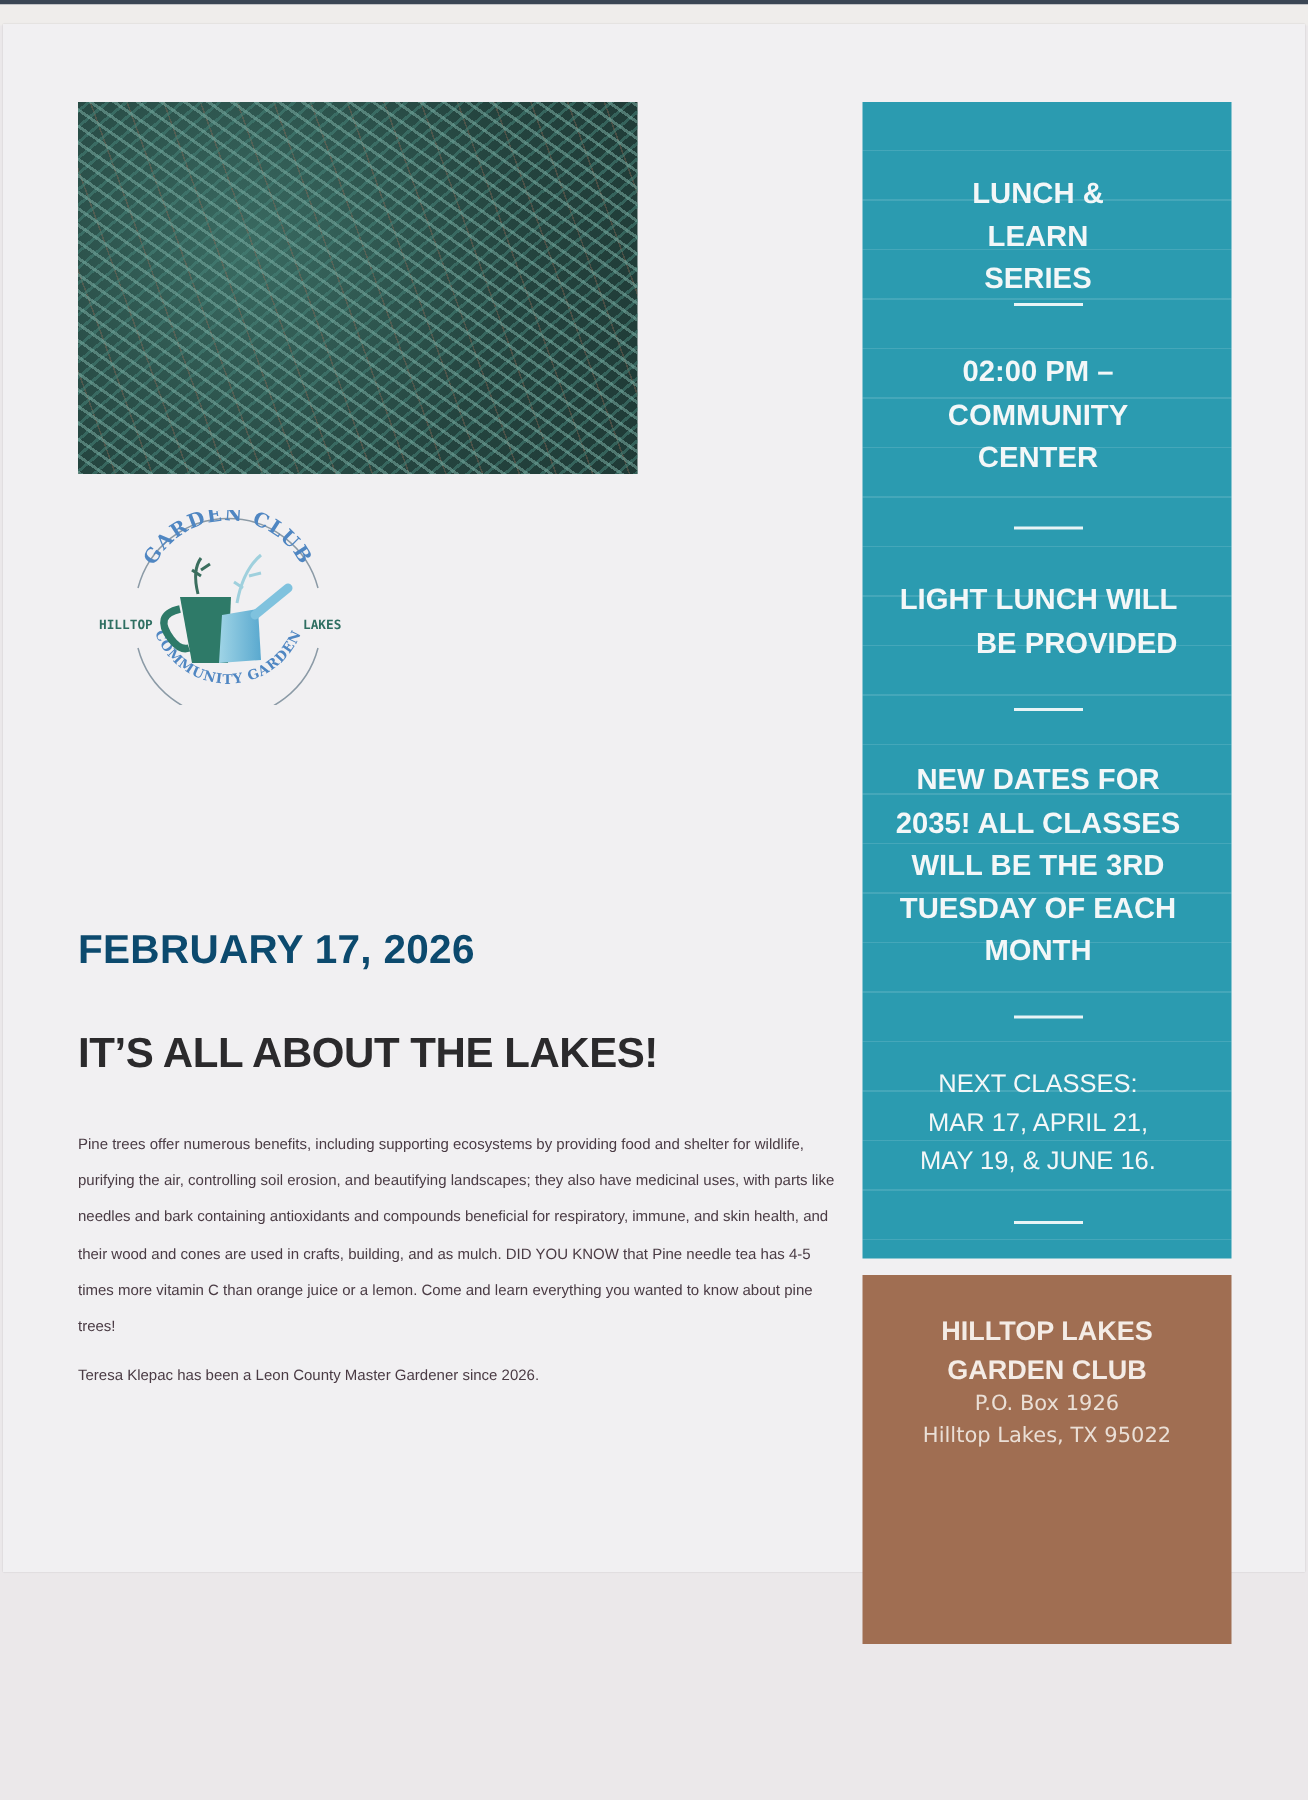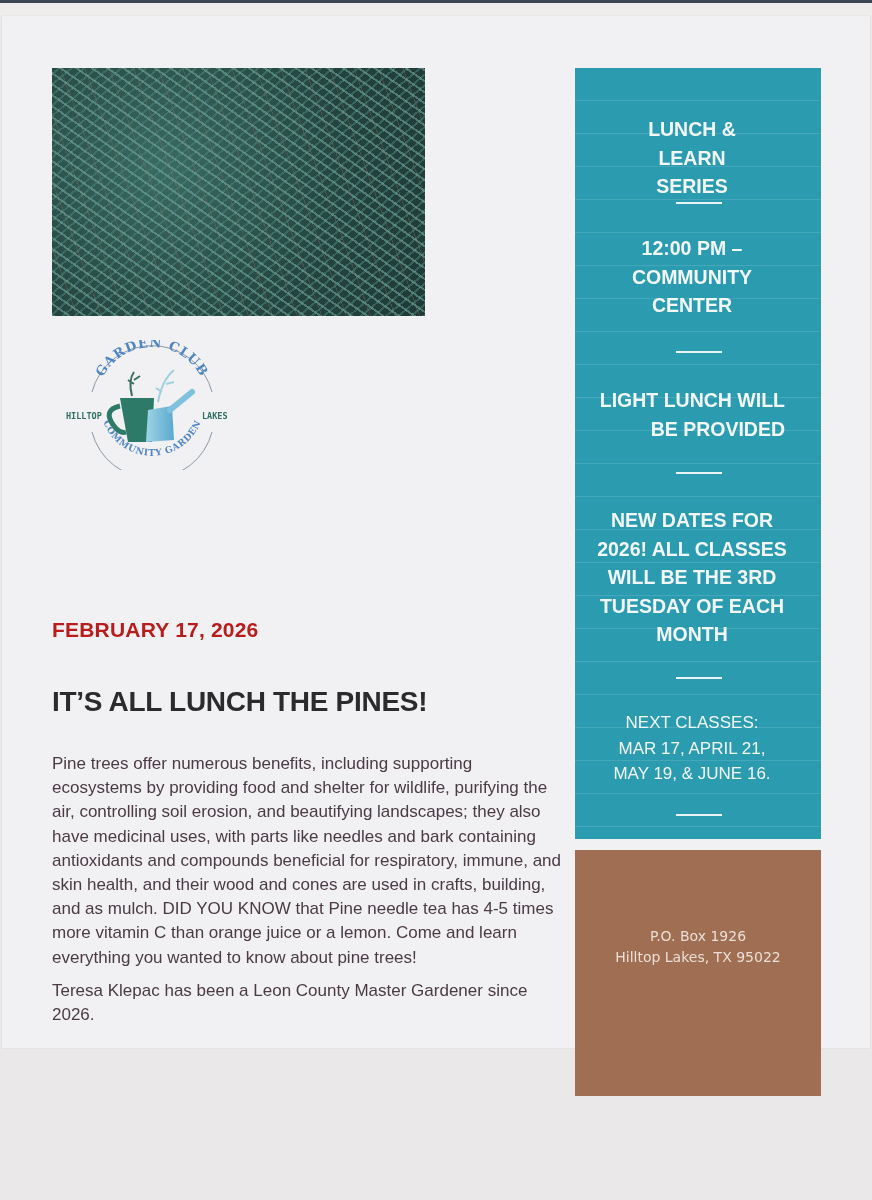--- a/index.html
+++ b/index.html
@@ -18,30 +18,30 @@
   .photo {
     position:absolute; left:52px; top:68px; width:373px; height:248px; overflow:hidden;
     background:
       repeating-linear-gradient(35deg, rgba(120,170,160,0.55) 0 2px, transparent 2px 9px),
       repeating-linear-gradient(-40deg, rgba(70,130,120,0.55) 0 2px, transparent 2px 8px),
       repeating-linear-gradient(70deg, rgba(150,110,90,0.35) 0 1px, transparent 1px 23px),
       radial-gradient(circle at 30% 40%, #3a6b62 0, #24443f 60%, #1f3a36 100%);
   }
   .logo { position:absolute; left:62px; top:340px; width:180px; height:130px; }
   .date {
-    position:absolute; left:52px; top:618px; font-size:21px; font-weight:bold;
-    color:#b91c1c; letter-spacing:0.2px;
+    position:absolute; left:52px; top:618px; font-size:27px; font-weight:bold;
+    color:#0c4a6e; letter-spacing:0.2px;
   }
   .title {
     position:absolute; left:52px; top:686px; font-size:28px; font-weight:bold;
     color:#2b2a2c; letter-spacing:-0.3px;
   }
   .body-text {
     position:absolute; left:52px; top:752px; width:512px;
-    font-size:17px; line-height:24.2px; color:#4a3b44;
+    font-size:10px; line-height:24.2px; color:#4a3b44;
   }
   .body-text p { margin:0 0 9px 0; }
   .sidebar {
     position:absolute; left:575px; top:68px; width:246px; height:771px;
     background:#2b9bb0;
     background-image: repeating-linear-gradient(180deg, transparent 0 32px, rgba(255,255,255,0.12) 32px 33px);
     color:#f3f7f8; text-align:center;
     font-size:19.5px; font-weight:bold; line-height:28.5px;
   }
   .sb-item { position:absolute; left:0; width:234px; }
@@ -86,35 +86,36 @@
     <path d="M 58 58 L 92 58 L 90 102 L 66 102 Z" fill="#2e7a68"></path>
     <path d="M 58 66 Q 40 70 52 86 Q 58 94 64 92" fill="none" stroke="#2e7a68" stroke-width="5"></path>
     <path d="M 86 70 L 110 66 L 112 100 L 84 102 Z" fill="url(#canG)"></path>
     <path d="M 108 70 L 130 52" stroke="#7fc2de" stroke-width="6" stroke-linecap="round"></path>
     <path d="M 70 56 Q 66 40 72 32 M 72 44 l -6 -4 M 72 40 l 6 -4" stroke="#3b6f5f" stroke-width="2" fill="none"></path>
     <path d="M 96 62 Q 100 40 112 30 M 104 44 l 8 -2 M 100 52 l -6 -4" stroke="#9fd0dd" stroke-width="2" fill="none"></path>
   </g>
 </svg>
 
 <div class="date">FEBRUARY 17, 2026</div>
-<div class="title">IT’S ALL LUNCH THE PINES!</div>
+<div class="title">IT’S ALL ABOUT THE LAKES!</div>
 <div class="body-text">
   <p>Pine trees offer numerous benefits, including supporting ecosystems by providing food and shelter for wildlife, purifying the air, controlling soil erosion, and beautifying landscapes; they also have medicinal uses, with parts like needles and bark containing antioxidants and compounds beneficial for respiratory, immune, and skin health, and their wood and cones are used in crafts, building, and as mulch. DID YOU KNOW that Pine needle tea has 4-5 times more vitamin C than orange juice or a lemon. Come and learn everything you wanted to know about pine trees!</p>
   <p>Teresa Klepac has been a Leon County Master Gardener since 2026.</p>
 </div>
 
 <div class="sidebar">
   <div class="sb-item" style="top:47px; padding:0 46px; box-sizing:border-box;">LUNCH &amp; LEARN SERIES</div>
   <div class="sb-rule" style="top:134px;"></div>
-  <div class="sb-item" style="top:166px; padding:0 56px; box-sizing:border-box;">12:00 PM – COMMUNITY CENTER</div>
+  <div class="sb-item" style="top:166px; padding:0 56px; box-sizing:border-box;">02:00 PM – COMMUNITY CENTER</div>
   <div class="sb-rule" style="top:283px;"></div>
   <div class="sb-item" style="top:318px; padding:0 24px; box-sizing:border-box;text-align:right;">LIGHT LUNCH WILL BE PROVIDED</div>
   <div class="sb-rule" style="top:404px;"></div>
-  <div class="sb-item" style="top:438px; padding:0 16px; box-sizing:border-box;">NEW DATES FOR 2026!  ALL CLASSES WILL BE THE 3RD TUESDAY OF EACH MONTH</div>
+  <div class="sb-item" style="top:438px; padding:0 16px; box-sizing:border-box;">NEW DATES FOR 2035!  ALL CLASSES WILL BE THE 3RD TUESDAY OF EACH MONTH</div>
   <div class="sb-rule" style="top:609px;"></div>
   <div class="sb-item sb-small" style="top:642px; padding:0 36px; box-sizing:border-box;">NEXT CLASSES:  MAR 17, APRIL 21, MAY 19, &amp; JUNE 16.</div>
   <div class="sb-rule" style="top:746px;"></div>
 </div>
 
 <div class="address">
+  <div class="addr-name" style="padding:0 44px; box-sizing:border-box;">HILLTOP LAKES GARDEN CLUB</div>
   <div class="addr-line" style="top:76px;">P.O. Box 1926</div>
   <div class="addr-line" style="top:97px;">Hilltop Lakes, TX  95022</div>
 </div>
 
 </body></html>

